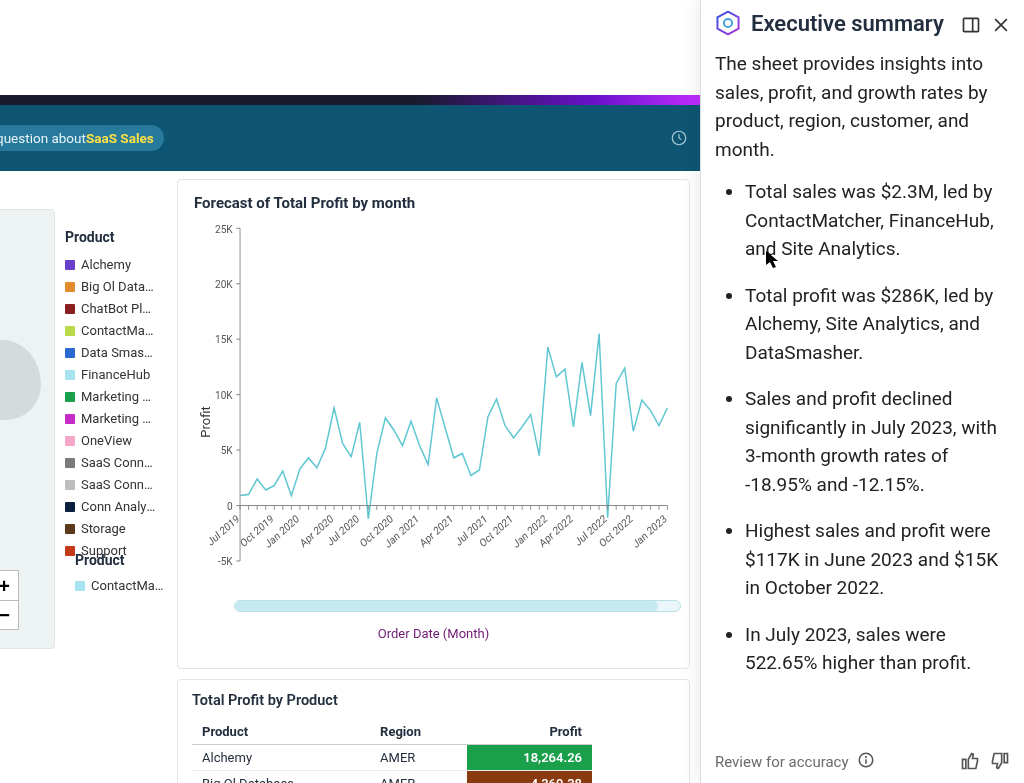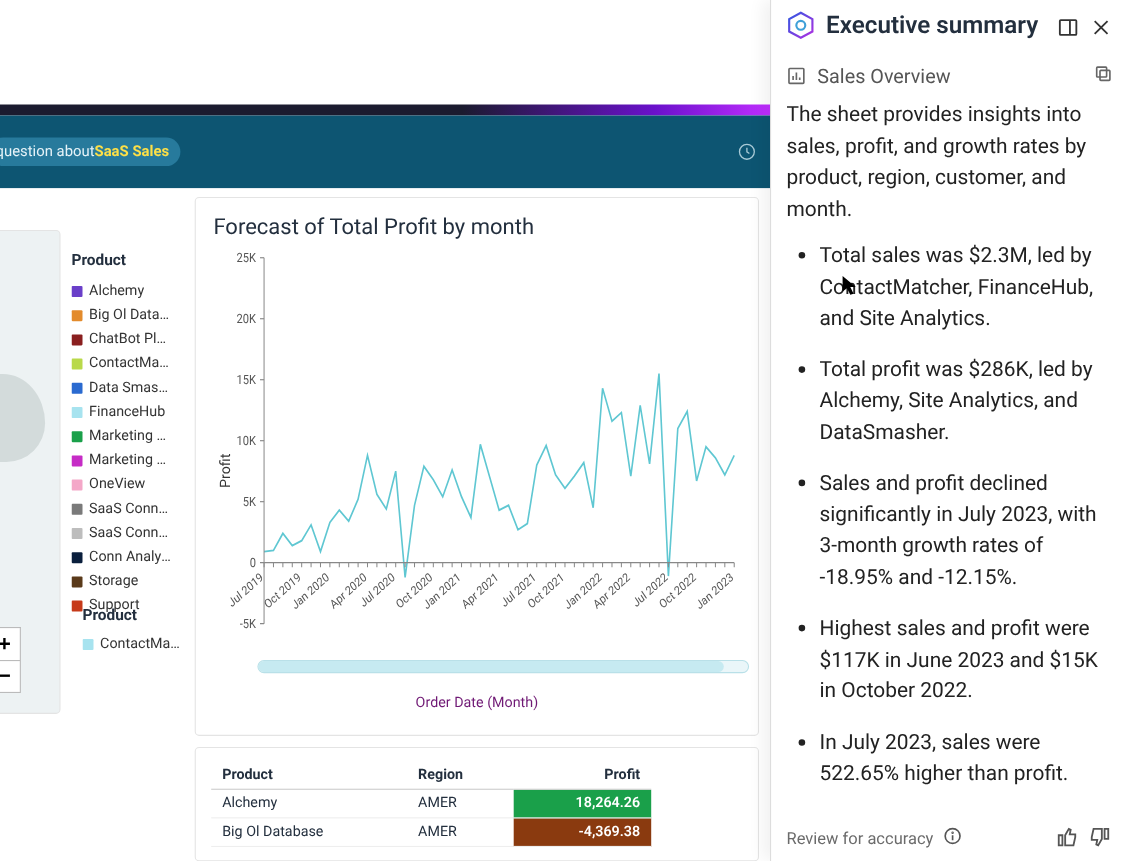--- a/index.html
+++ b/index.html
@@ -73,21 +73,21 @@
   }
   .swatch { width: 10px; height: 10px; flex:0 0 10px; margin-right: 6px; border-radius:1px; }
   .legend-label { overflow:hidden; text-overflow:ellipsis; }
   .chartcol {
     flex: 1 1 auto; padding: 8px 10px 0 14px; position: relative;
   }
   .chart-card {
     background: #fff; border: 1px solid #e4e4e4; border-radius: 4px;
     padding: 14px 16px 10px; height: 490px; position: relative;
   }
-  .chart-title { font-size: 20px; font-weight: 400; margin-bottom: 4px;}
+  .chart-title { font-size: 15px; font-weight: 700; margin-bottom: 4px;}
   .chart-area { position: relative; height: 400px; margin-top: 10px;}
   svg.plot { width: 100%; height: 100%; }
   .ylab {
     position: absolute; left: -4px; top: 50%; transform: translateY(-50%) rotate(-90deg);
     font-size: 13px; color: #333;
   }
   .xlab {
     text-align: center; font-size: 13px; color: #701a75; margin-top: 4px;
   }
   .tick-text { font-size: 11px; fill: #555; }
@@ -351,20 +351,21 @@
               </g>
           </svg>
         </div>
         <div class="chart-scrollbar">
             <div class="thumb"></div>
           </div>
         <div class="xlab">Order Date (Month)</div>
       </div>
 
       <div class="table-card">
+        <div class="table-title">Total Profit by Product</div>
         <table class="profit">
           <thead>
               <tr id="profit-head">
                 <th>Product</th>
                 <th>Region</th>
                 <th class="num">Profit</th>
               </tr>
             </thead>
           <tbody id="profit-body">
               <tr>
@@ -418,37 +419,20 @@
       </span>
       <span class="ibtn">
         <svg width="20" height="20" viewBox="0 0 24 24" fill="none" stroke="currentColor" stroke-width="2">
             <line x1="5" y1="5" x2="19" y2="19"></line>
             <line x1="19" y1="5" x2="5" y2="19"></line>
           </svg>
       </span>
     </div>
   </div>
 
-  <div class="sheet-row">
-    <span class="sheet-icon">
-      <svg width="18" height="18" viewBox="0 0 24 24" fill="none" stroke="#666" stroke-width="2">
-          <rect x="3" y="3" width="18" height="18" rx="1"></rect>
-          <line x1="8" y1="17" x2="8" y2="12"></line>
-          <line x1="12" y1="17" x2="12" y2="8"></line>
-          <line x1="16" y1="17" x2="16" y2="14"></line>
-        </svg>
-    </span>
-    <div class="sheet-title">Sales Overview</div>
-    <span class="ibtn">
-      <svg width="18" height="18" viewBox="0 0 24 24" fill="none" stroke="#666" stroke-width="2">
-          <rect x="8" y="8" width="12" height="12" rx="1"></rect>
-          <rect x="4" y="4" width="12" height="12" rx="1"></rect>
-        </svg>
-    </span>
-  </div>
 
   <div class="summary-body">
     <p>The sheet provides insights into sales, profit, and growth rates by product, region, customer, and month.</p>
     <ul id="summary-bullets">
         <li>Total sales was $2.3M, led by ContactMatcher, FinanceHub, and Site Analytics.</li>
         <li>Total profit was $286K, led by Alchemy, Site Analytics, and DataSmasher.</li>
         <li>Sales and profit declined significantly in July 2023, with 3-month growth rates of -18.95% and -12.15%.</li>
         <li>Highest sales and profit were $117K in June 2023 and $15K in October 2022.</li>
         <li>In July 2023, sales were 522.65% higher than profit.</li>
       </ul>

